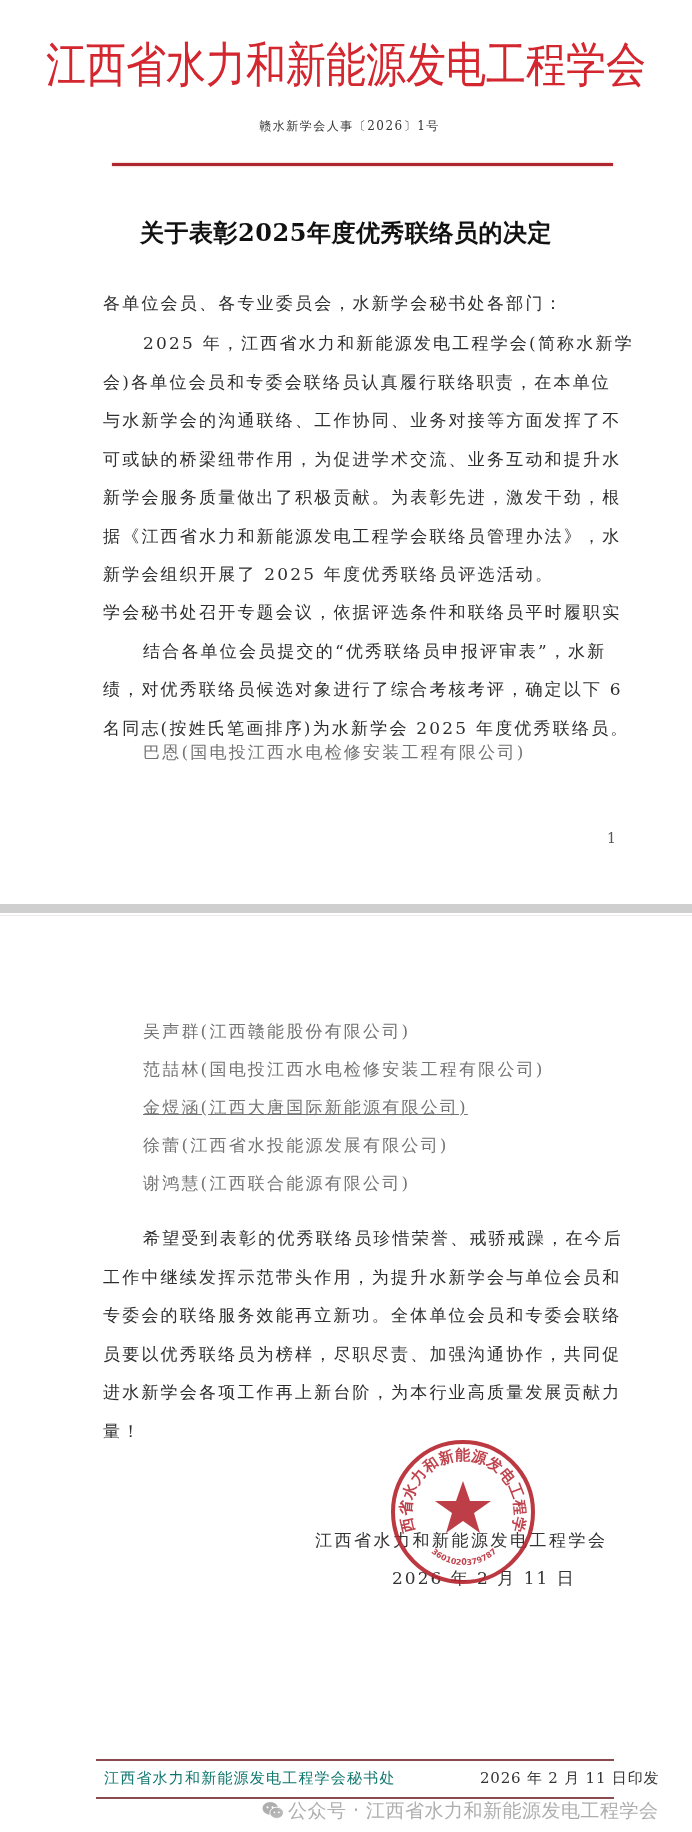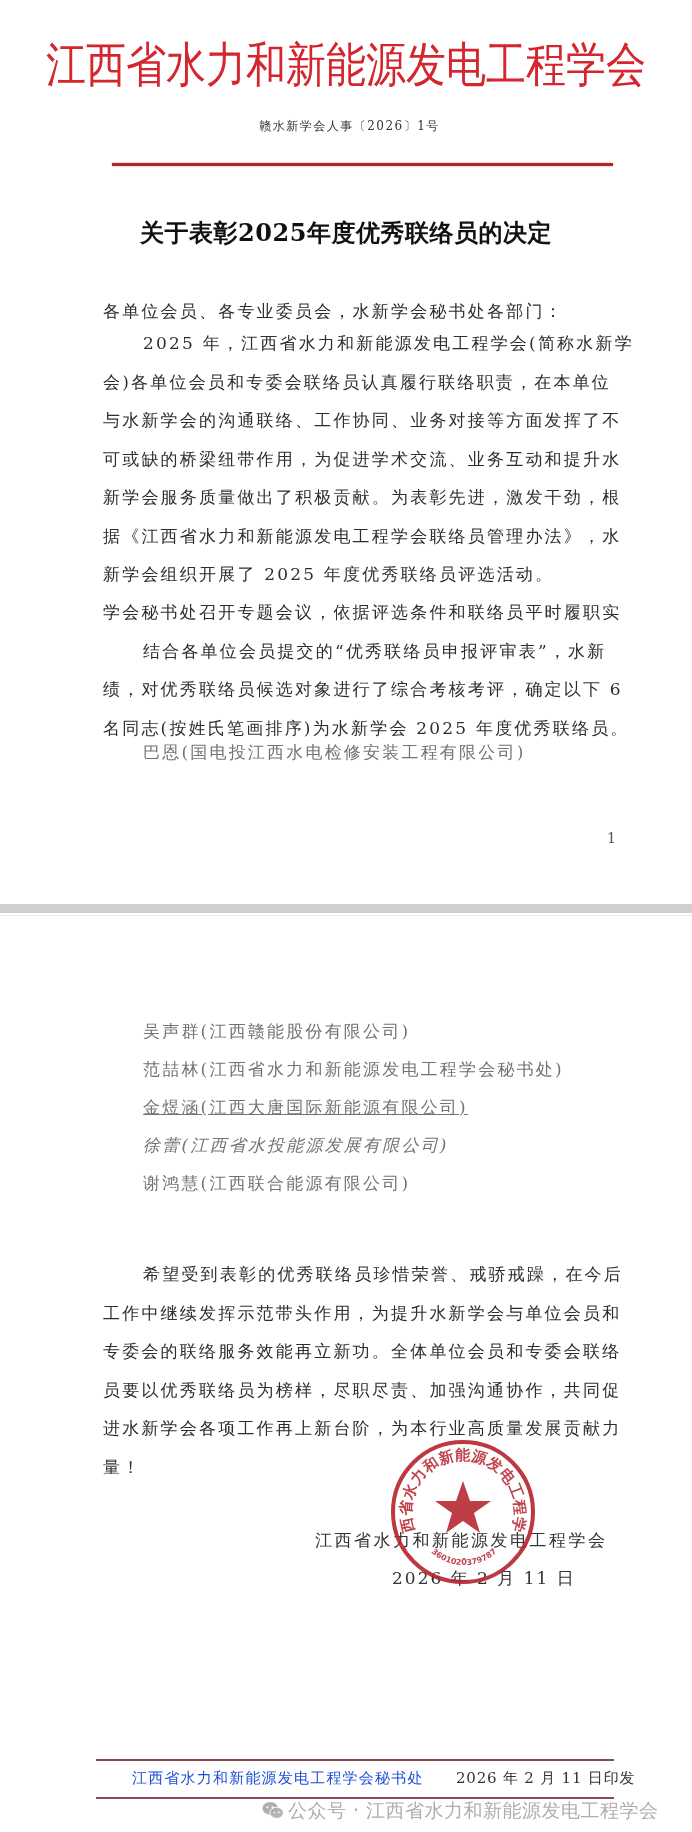--- a/index.html
+++ b/index.html
@@ -55,39 +55,39 @@
     .sign-date { left: 392px; top: 1567px; font-size: 17px; color: #333; letter-spacing: 2px; }
 
     .seal {
       position: absolute; left: 388px; top: 1437px; width: 150px; height: 150px;
       pointer-events: none;
     }
 
     .footer-rule {
       position: absolute; left: 96px; width: 518px; height: 2px; background: #8a4a4f;
     }
-    .footer-left { left: 104px; top: 1769px; font-size: 15px; color: #1d4ed8; letter-spacing: 1.2px; margin-left: 28px; }
-    .footer-right { left: 456px; top: 1769px; font-size: 15px; color: #333; letter-spacing: 0.8px; }
+    .footer-left { left: 104px; top: 1769px; font-size: 15px; color: #0f766e; letter-spacing: 1.2px; }
+    .footer-right { left: 480px; top: 1769px; font-size: 15px; color: #333; letter-spacing: 0.8px; }
 
     .watermark {
       left: 262px; top: 1798px; font-family: "DejaVu Sans", "Liberation Sans", sans-serif;
       font-size: 19px; color: rgba(160,160,160,0.85); letter-spacing: 0.5px;
       display: flex; align-items: center; gap: 4px; text-align: right;
     }
     .wechat-icon { width: 22px; height: 20px; display: inline-block; }
   </style>
 </head>
 <body>
 
 <div class="abs org-header">江西省水力和新能源发电工程学会</div>
 <div class="abs doc-number">赣水新学会人事〔2026〕1号</div>
 <div class="red-rule"></div>
 <div class="abs doc-title">关于表彰2025年度优秀联络员的决定</div>
 
-<div class="para" style="top:292px;">
+<div class="para" style="top:284px;">
   <span class="line">各单位会员、各专业委员会，水新学会秘书处各部门：</span>
 </div>
 
 <div class="para" style="top:324px;">
   <span class="line indent">2025 年，江西省水力和新能源发电工程学会(简称水新学</span>
   <span class="line">会)各单位会员和专委会联络员认真履行联络职责，在本单位</span>
   <span class="line">与水新学会的沟通联络、工作协同、业务对接等方面发挥了不</span>
   <span class="line">可或缺的桥梁纽带作用，为促进学术交流、业务互动和提升水</span>
   <span class="line">新学会服务质量做出了积极贡献。为表彰先进，激发干劲，根</span>
   <span class="line">据《江西省水力和新能源发电工程学会联络员管理办法》，水</span>
@@ -102,26 +102,26 @@
 </div>
 
 <div class="list-item" style="top:741px;">巴恩(国电投江西水电检修安装工程有限公司)</div>
 
 <div class="abs page-num">1</div>
 
 <div class="page-sep"></div>
 <div class="page-sep-edge"></div>
 
 <div class="list-item" style="top:1020px;">吴声群(江西赣能股份有限公司)</div>
-<div class="list-item" style="top:1058px;">范喆林(江西省水力和新能源发电工程学会秘书处)</div>
+<div class="list-item" style="top:1058px;">范喆林(国电投江西水电检修安装工程有限公司)</div>
 <div class="list-item" style="top:1096px;text-decoration:underline;">金煜涵(江西大唐国际新能源有限公司)</div>
-<div class="list-item" style="top:1134px;font-style:italic;">徐蕾(江西省水投能源发展有限公司)</div>
+<div class="list-item" style="top:1134px;">徐蕾(江西省水投能源发展有限公司)</div>
 <div class="list-item" style="top:1172px;">谢鸿慧(江西联合能源有限公司)</div>
 
-<div class="para" style="top:1255px;">
+<div class="para" style="top:1219px;">
   <span class="line indent">希望受到表彰的优秀联络员珍惜荣誉、戒骄戒躁，在今后</span>
   <span class="line">工作中继续发挥示范带头作用，为提升水新学会与单位会员和</span>
   <span class="line">专委会的联络服务效能再立新功。全体单位会员和专委会联络</span>
   <span class="line">员要以优秀联络员为榜样，尽职尽责、加强沟通协作，共同促</span>
   <span class="line">进水新学会各项工作再上新台阶，为本行业高质量发展贡献力</span>
   <span class="line">量！</span>
 </div>
 
 <div class="abs signature">江西省水力和新能源发电工程学会</div>
 <div class="abs sign-date">2026 年 2 月 11 日</div>

